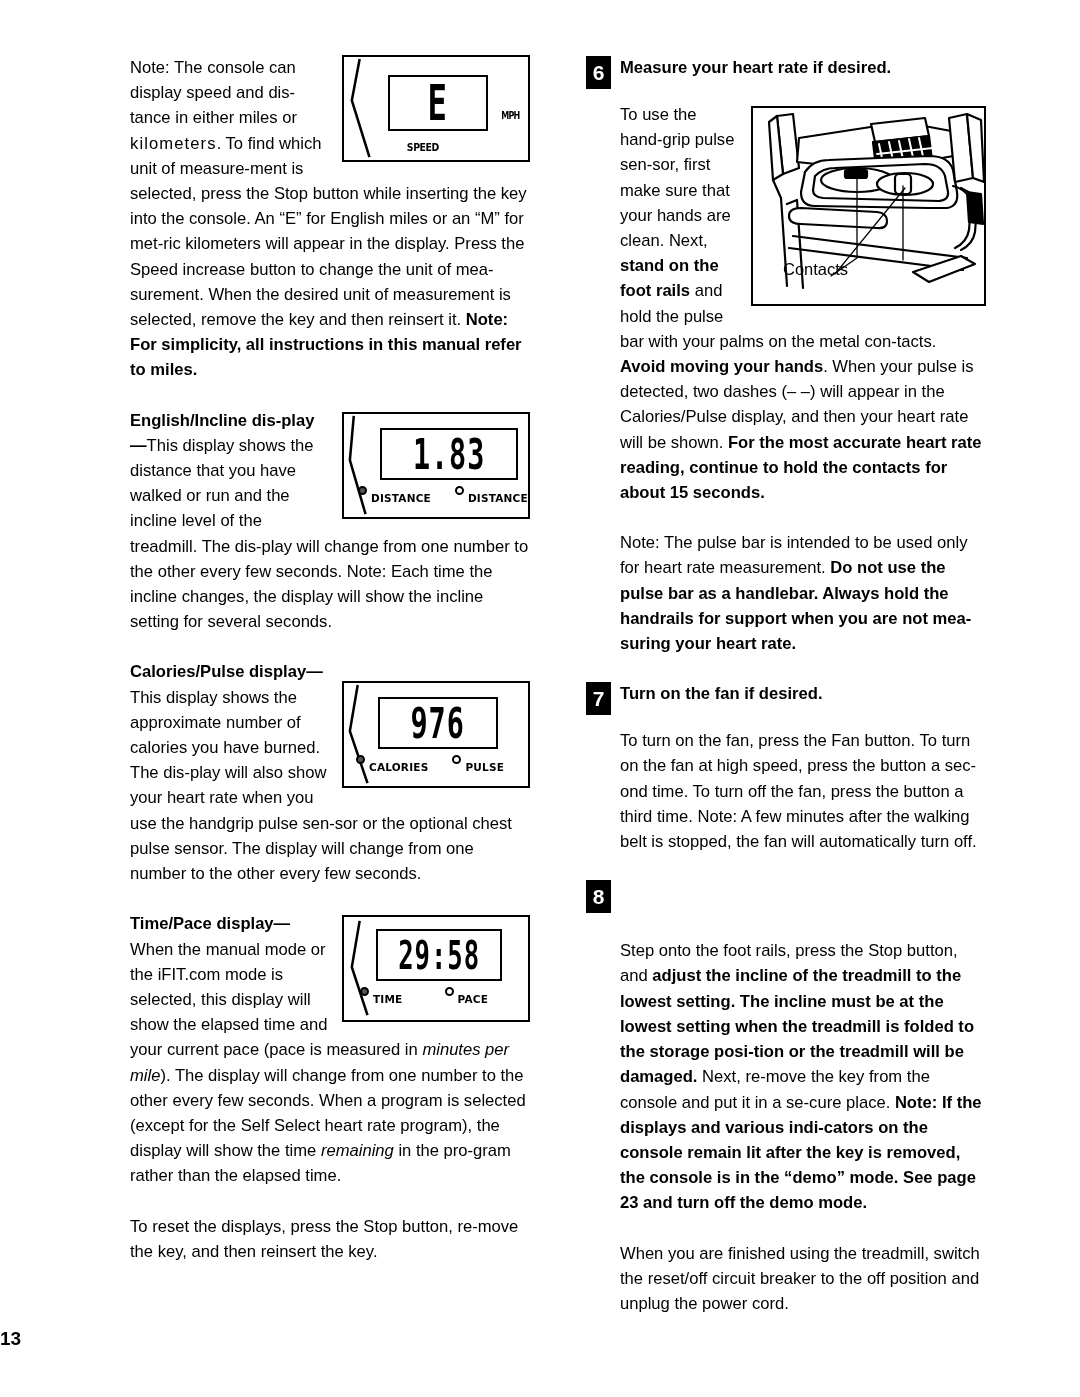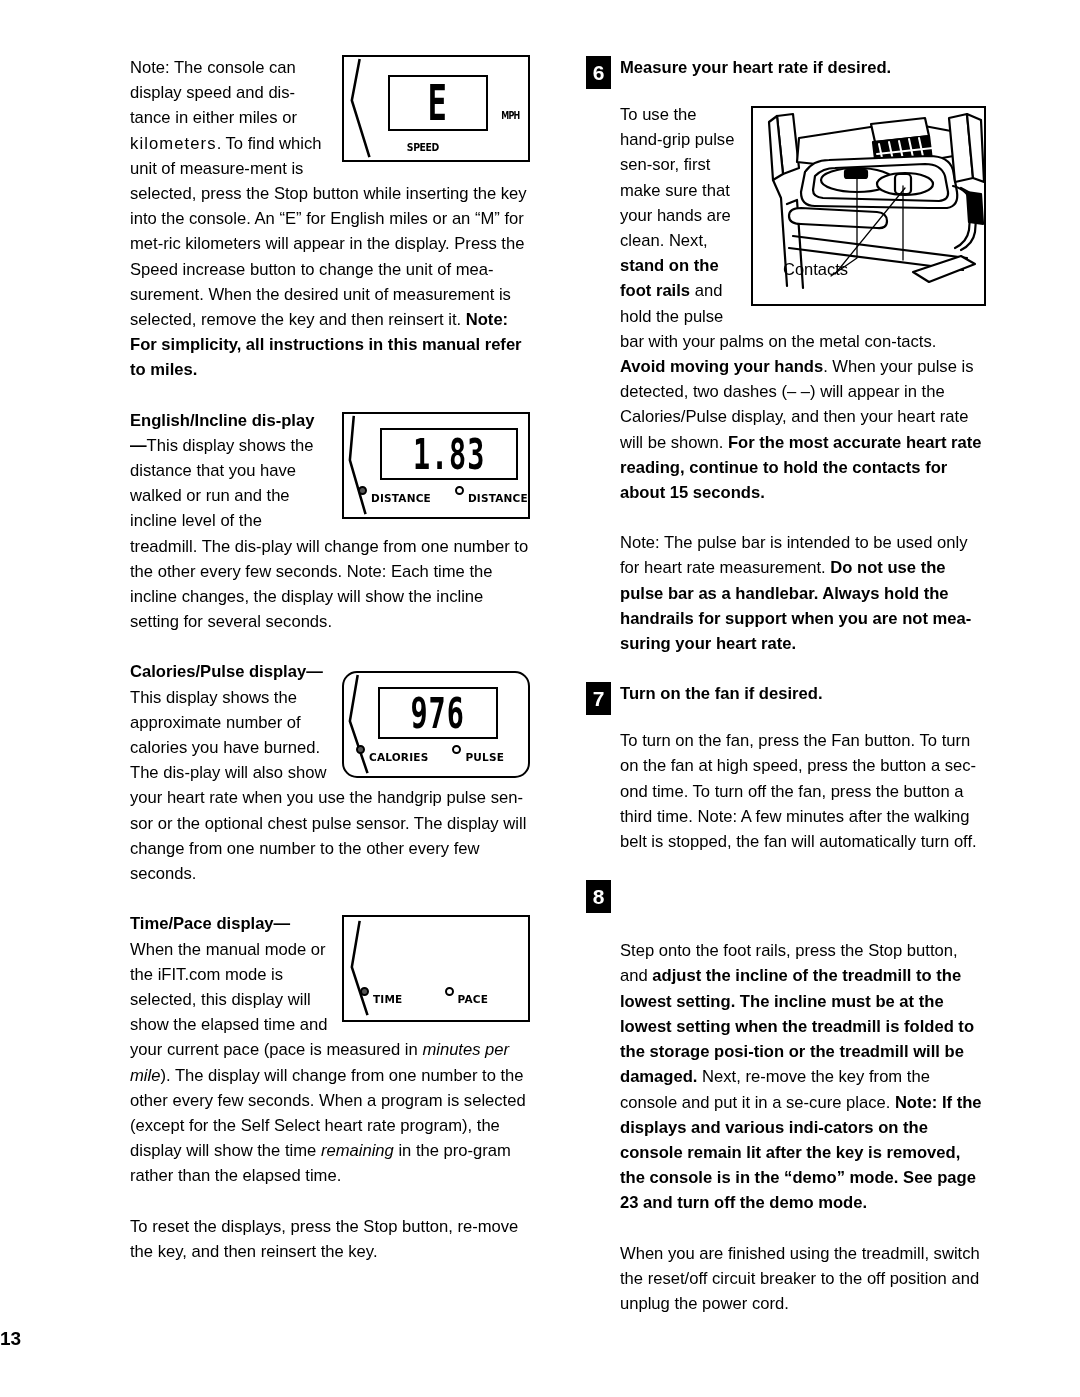--- a/index.html
+++ b/index.html
@@ -47,21 +47,21 @@
     width: 188px;
     height: 107px;
     border: 2.5px solid #000;
     box-sizing: border-box;
     position: relative;
     background: #fff;
     margin-left: 14px;
   }
   .lcd-fig.f-speed   { margin-top: 0px;  margin-bottom: 4px; }
   .lcd-fig.f-dist    { margin-top: 4px;  margin-bottom: 4px; }
-  .lcd-fig.f-cal     { margin-top: 12px;  margin-bottom: 4px; border-radius: 15px; }
+  .lcd-fig.f-cal     { margin-top: 22px;  margin-bottom: 4px; }
   .lcd-fig.f-time    { margin-top: 4px;  margin-bottom: 4px; }
 
   
   .bezel {
     position: absolute;
     left: 0; top: 0;
     width: 100%; height: 100%;
     pointer-events: none;
   }
   .lcd-window {
@@ -255,20 +255,23 @@
     </div>
 
     <div class="sp"></div>
 
     <div class="wrapblock">
 
       <div class="lcd-fig f-time">
         <svg class="bezel" viewBox="0 0 188 107" preserveAspectRatio="none">
           <polyline points="16,4 8,52 24,102" fill="none" stroke="#000" stroke-width="2.6"></polyline>
         </svg>
+        <div class="lcd-window" style="left:32px; top:12px; width:126px; height:52px;">
+          <span class="seg small">29:58</span>
+        </div>
         <div class="ind-row" style="left:16px; top:70px;">
           <span class="dot filled"></span>
           <span>TIME</span>
           <span class="ind-gap" style="width:34px;"></span>
           <span class="dot"></span>
           <span>PACE</span>
         </div>
       </div>
 
       <p><span class="b">Time/Pace display</span><span class="b">—</span><span>When the manual mode or the iFIT.com mode is selected, this display will show the elapsed time and your current pace (pace is measured in </span><span class="i">minutes per mile</span><span>). The display will change from one number to the other every few seconds. When a program is selected (except for the Self Select heart rate program), the display will show the time </span><span class="i">remaining</span><span> in the pro-gram rather than the elapsed time.</span></p>

